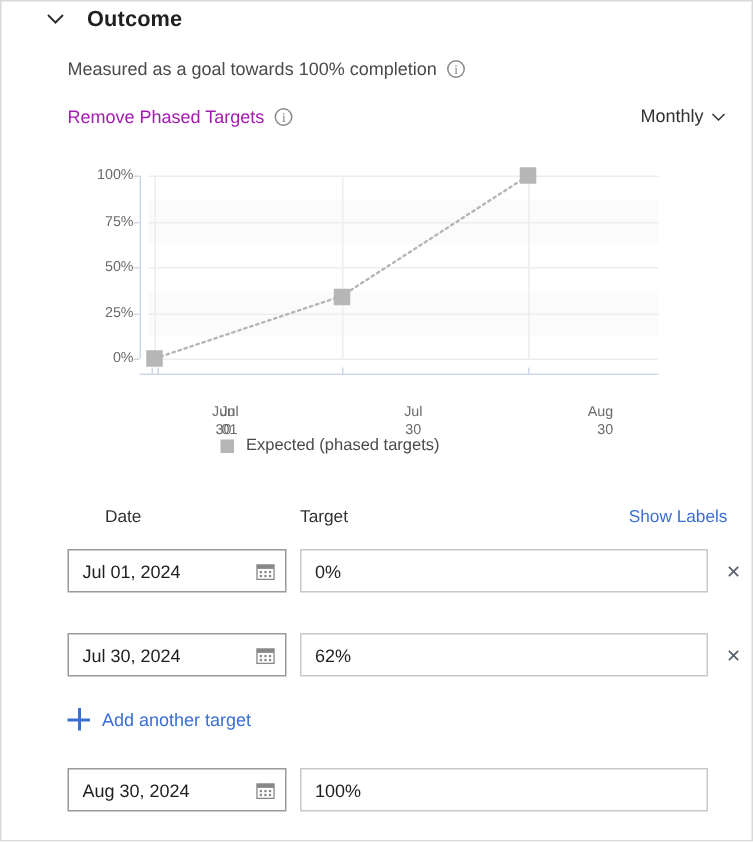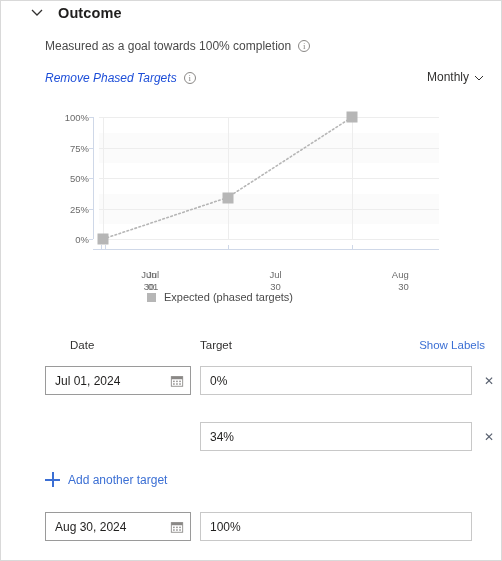--- a/index.html
+++ b/index.html
@@ -72,23 +72,22 @@
   .linkrow {
     position: absolute;
     left: 44px;
     top: 70px;
     display: flex;
     align-items: center;
     gap: 7px;
   }
   .link-blue {
     font-size: 12px;
-    color: #1d4ed8;
+    color: #a21caf;
     cursor: pointer;
-    font-style: italic;
   }
 
   .cadence {
     position: absolute;
     right: 17px;
     top: 69px;
     display: flex;
     align-items: center;
     gap: 5px;
     font-size: 12px;
@@ -466,22 +465,35 @@
               <rect x="7.1" y="10.6" width="1.7" height="1.7" fill="#8a8886"></rect>
               <rect x="10.6" y="10.6" width="1.7" height="1.7" fill="#8a8886"></rect>
             </svg></span>
         </div>
         <div class="target-field">
           <span class="target-text">0%</span>
         </div>
         <div class="del-btn">✕</div>
       </div>
       <div class="row" style="top: 421px;">
+        <div class="date-field">
+          <span class="date-text">Jul 30, 2024</span>
+          <span class="cal-icon"><svg width="14" height="14" viewBox="0 0 16 16">
+              <rect x="1.5" y="3" width="13" height="11" fill="none" stroke="#8a8886" stroke-width="1"></rect>
+              <rect x="1.5" y="3" width="13" height="3" fill="#8a8886"></rect>
+              <rect x="3.6" y="7.6" width="1.7" height="1.7" fill="#8a8886"></rect>
+              <rect x="7.1" y="7.6" width="1.7" height="1.7" fill="#8a8886"></rect>
+              <rect x="10.6" y="7.6" width="1.7" height="1.7" fill="#8a8886"></rect>
+              <rect x="3.6" y="10.6" width="1.7" height="1.7" fill="#8a8886"></rect>
+              <rect x="7.1" y="10.6" width="1.7" height="1.7" fill="#8a8886"></rect>
+              <rect x="10.6" y="10.6" width="1.7" height="1.7" fill="#8a8886"></rect>
+            </svg></span>
+        </div>
         <div class="target-field">
-          <span class="target-text">34%</span>
+          <span class="target-text">62%</span>
         </div>
         <div class="del-btn">✕</div>
       </div>
       <div class="row" style="top: 511px;">
         <div class="date-field">
           <span class="date-text">Aug 30, 2024</span>
           <span class="cal-icon"><svg width="14" height="14" viewBox="0 0 16 16">
               <rect x="1.5" y="3" width="13" height="11" fill="none" stroke="#8a8886" stroke-width="1"></rect>
               <rect x="1.5" y="3" width="13" height="3" fill="#8a8886"></rect>
               <rect x="3.6" y="7.6" width="1.7" height="1.7" fill="#8a8886"></rect>

